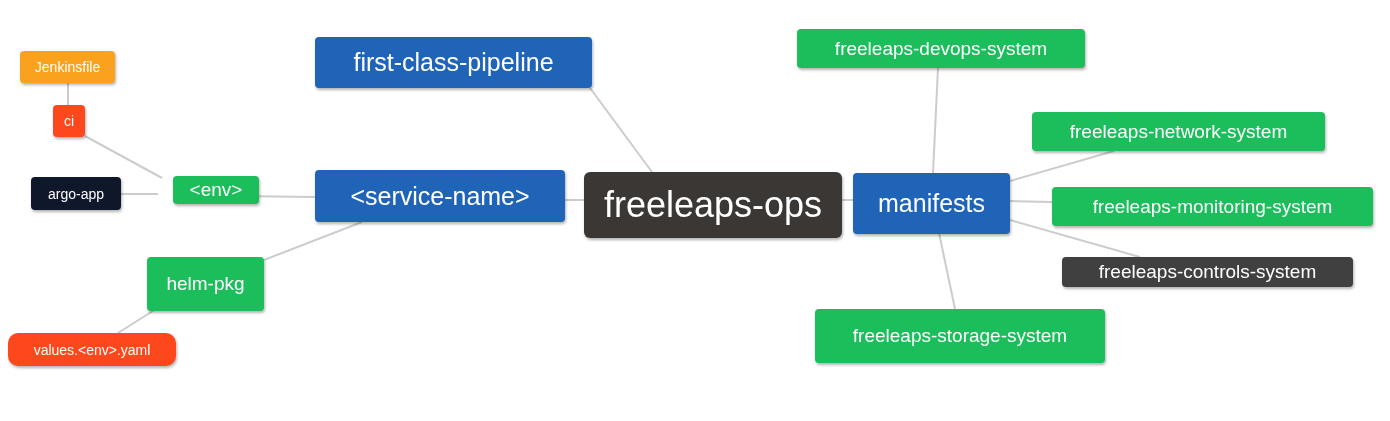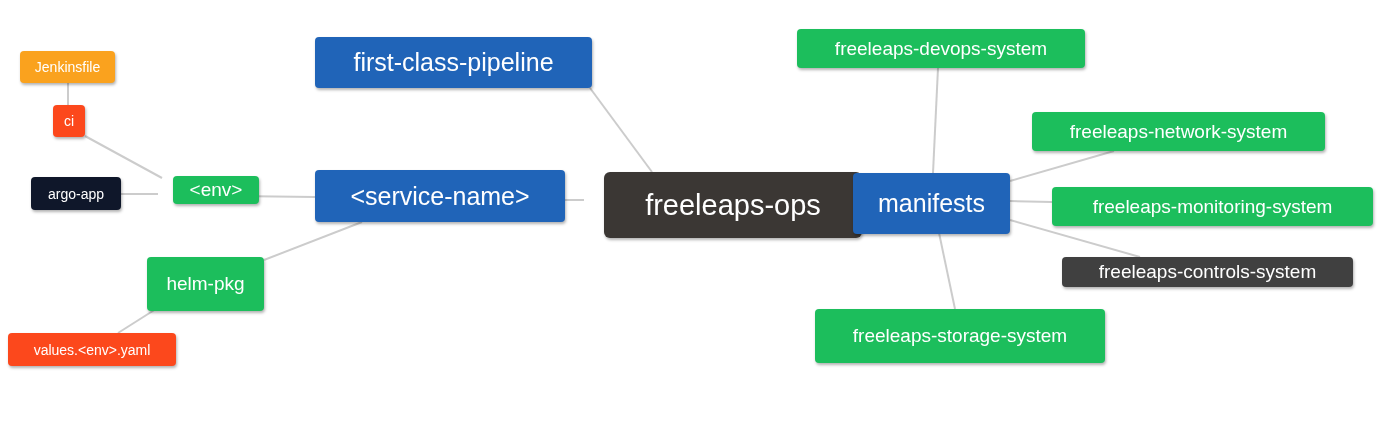--- a/index.html
+++ b/index.html
@@ -34,21 +34,21 @@
     white-space: nowrap;
     border-radius: 4px;
     box-shadow: 1px 2px 3px rgba(0,0,0,0.3);
     box-sizing: border-box;
     cursor: pointer;
     user-select: none;
   }
   .node.sz-s  { font-size: 14px; }
   .node.sz-m  { font-size: 19px; }
   .node.sz-l  { font-size: 25px; }
-  .node.sz-xl { font-size: 29px; border-radius: 6px; margin-left: 20px; }
+  .node.sz-xl { font-size: 36px; border-radius: 6px; }
   .c-blue  { background: var(--c-blue,  #2064b8); }
   .c-green { background: var(--c-green, #1cbe5c); }
   .c-red   { background: var(--c-red,   #fc481c); }
   .c-amber { background: var(--c-amber, #faa21e); margin-top: 25px; }
   .c-dark  { background: var(--c-dark,  #3b3734); }
 </style>
 </head>
 <body>
 
 <div class="canvas">
@@ -73,21 +73,21 @@
   <div class="node sz-s c-amber" style="left: 20px; top: 26px; width: 95px; height: 32px; background: rgb(250, 162, 30);">Jenkinsfile</div>
 
   <div class="node sz-s c-red" style="left: 53px; top: 105px; width: 32px; height: 32px; background: rgb(252, 72, 28);">ci</div>
 
   <div class="node sz-s c-red" style="left: 31px; top: 177px; width: 90px; height: 33px; background: #0f172a;">argo-app</div>
 
   <div class="node sz-m c-green" style="left: 158px; top: 176px; width: 86px; height: 28px; background: rgb(28, 190, 92); margin-left: 15px;">&lt;env&gt;</div>
 
   <div class="node sz-m c-green" style="left: 147px; top: 257px; width: 117px; height: 54px; background: rgb(28, 190, 92);">helm-pkg</div>
 
-  <div class="node sz-s c-red" style="left: 8px; top: 333px; width: 168px; height: 33px; background: rgb(252, 72, 28);">values.&lt;env&gt;.yaml</div>
+  <div class="node sz-s c-red" style="left: 8px; top: 333px; width: 168px; height: 33px; background: rgb(252, 72, 28); border-radius: 10px;">values.&lt;env&gt;.yaml</div>
 
   <div class="node sz-l c-blue" style="left: 315px; top: 37px; width: 277px; height: 51px; background: rgb(32, 100, 184);">first-class-pipeline</div>
 
   <div class="node sz-l c-blue" style="left: 315px; top: 170px; width: 250px; height: 52px; background: rgb(32, 100, 184);">&lt;service-name&gt;</div>
 
   <div class="node sz-xl c-dark" style="left: 584px; top: 172px; width: 258px; height: 66px; background: rgb(59, 55, 52);">freeleaps-ops</div>
 
   <div class="node sz-l c-blue" style="left: 853px; top: 173px; width: 157px; height: 61px; background: rgb(32, 100, 184);">manifests</div>
 
   <div class="node sz-m c-green" style="left: 797px; top: 29px; width: 288px; height: 39px; background: rgb(28, 190, 92);">freeleaps-devops-system</div>

